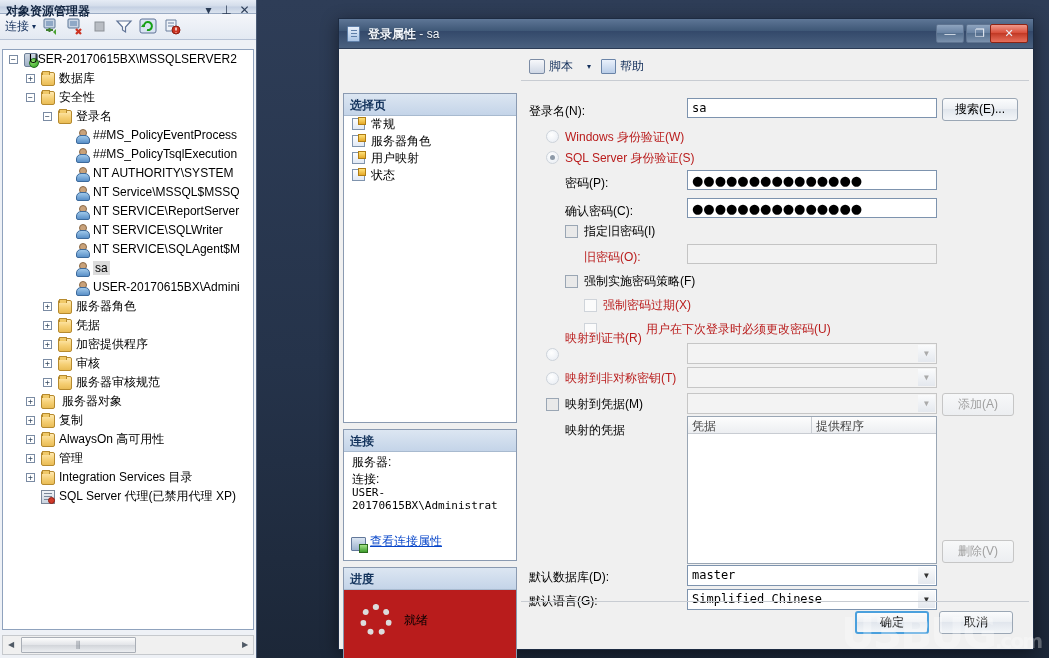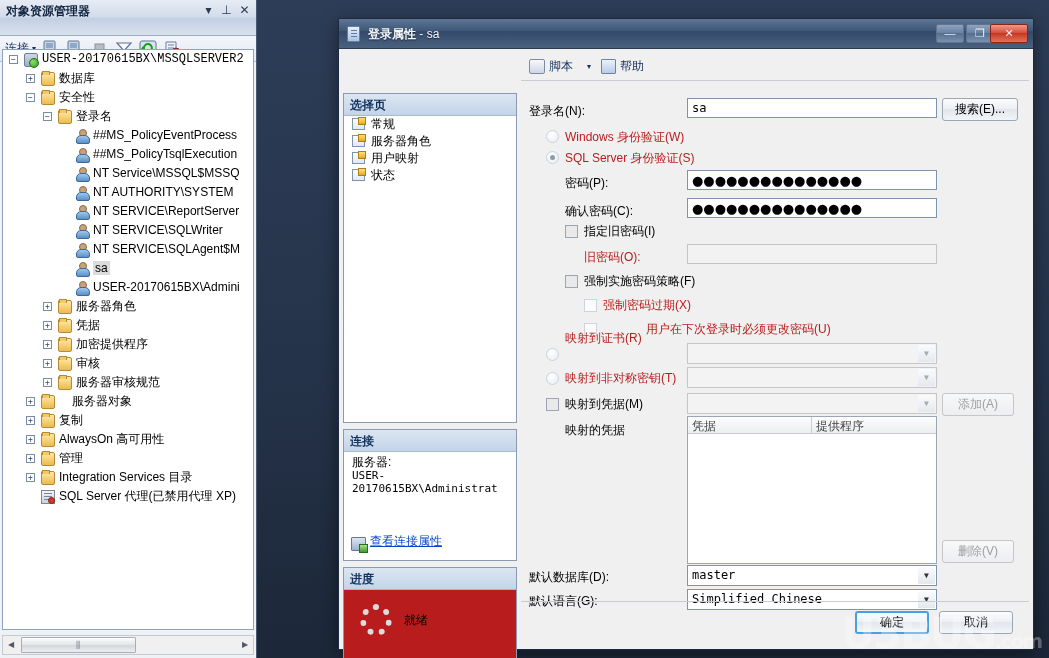--- a/index.html
+++ b/index.html
@@ -10,21 +10,21 @@
     font-family: "Liberation Sans", "DejaVu Sans", sans-serif;
     font-size: 12px;
     background: #2b3a55;
   }
   #root { position: relative; width: 1049px; height: 658px;
     background: linear-gradient(180deg,#2e3d57 0%, #25334a 55%, #1c2738 100%); }
 
   
   #oe { position:absolute; left:0; top:0; width:257px; height:658px;
         background:#eef1f6; border-right:1px solid #4a5a75; }
-  #oe-titlebar { position:relative; height:36px;
+  #oe-titlebar { position:relative; height:14px;
         background: linear-gradient(180deg,#e6ecf5 0%, #d3dcea 48%, #c3cfe2 52%, #d9e2ee 100%);
         border-bottom:1px solid #9aabc4; }
   #oe-title { position:absolute; left:6px; top:3px; font-size:12px; color:#10233f;
         font-weight:bold; letter-spacing:0px;}
   .oe-tb-btn { position:absolute; top:3px; width:15px; height:15px; color:#2a3b55;
         font-size:12px; text-align:center; line-height:15px; cursor:default; }
   #oe-dropdown { right:40px; }
   #oe-pin { right:22px; }
   #oe-close { right:4px; }
 
@@ -250,21 +250,21 @@
           <circle cx="14" cy="13" r="4" fill="#cc3322" stroke="#8d1d12"></circle>
           <path d="M14 10.5 v3 M14 15 v.6" stroke="#fff" stroke-width="1.4"></path>
         </svg>
       </span>
     </div>
 
     <div id="oe-tree">
         <div class="tnode">
           <span class="exp" style="left: 6px;">−</span>
           <span class="ic svr" style="left: 21px;"></span>
-          <span class="lbl" style="left: 39px; font-family: Liberation Mono, monospace;">USER-20170615BX\MSSQLSERVER2</span>
+          <span class="lbl" style="left: 26px;">USER-20170615BX\MSSQLSERVER2</span>
         </div>
         <div class="tnode">
           <span class="exp" style="left: 23px;">+</span>
           <span class="ic folder" style="left: 38px;"></span>
           <span class="lbl" style="left: 56px;">数据库</span>
         </div>
         <div class="tnode">
           <span class="exp" style="left: 23px;">−</span>
           <span class="ic folder" style="left: 38px;"></span>
           <span class="lbl" style="left: 56px;">安全性</span>
@@ -281,25 +281,25 @@
           <span class="lbl" style="left: 90px;">##MS_PolicyEventProcess</span>
         </div>
         <div class="tnode">
           <span class="ic usr" style="left: 72px;">
             <span class="badge-dn"></span>
           </span>
           <span class="lbl" style="left: 90px;">##MS_PolicyTsqlExecution</span>
         </div>
         <div class="tnode">
           <span class="ic usr" style="left: 72px;"></span>
+          <span class="lbl" style="left: 90px;">NT AUTHORITY\SYSTEM</span>
+        </div>
+        <div class="tnode">
+          <span class="ic usr" style="left: 72px;"></span>
           <span class="lbl" style="left: 90px;">NT Service\MSSQL$MSSQ</span>
-        </div>
-        <div class="tnode">
-          <span class="ic usr" style="left: 72px;"></span>
-          <span class="lbl" style="left: 90px;">NT AUTHORITY\SYSTEM</span>
         </div>
         <div class="tnode">
           <span class="ic usr" style="left: 72px;"></span>
           <span class="lbl" style="left: 90px;">NT SERVICE\ReportServer</span>
         </div>
         <div class="tnode">
           <span class="ic usr" style="left: 72px;"></span>
           <span class="lbl" style="left: 90px;">NT SERVICE\SQLWriter</span>
         </div>
         <div class="tnode">
@@ -335,21 +335,21 @@
           <span class="lbl" style="left: 73px;">审核</span>
         </div>
         <div class="tnode">
           <span class="exp" style="left: 40px;">+</span>
           <span class="ic folder" style="left: 55px;"></span>
           <span class="lbl" style="left: 73px;">服务器审核规范</span>
         </div>
         <div class="tnode">
           <span class="exp" style="left: 23px;">+</span>
           <span class="ic folder" style="left: 38px;"></span>
-          <span class="lbl" style="left: 69px; text-align: center;">服务器对象</span>
+          <span class="lbl" style="left: 59px; text-align: center;">服务器对象</span>
         </div>
         <div class="tnode">
           <span class="exp" style="left: 23px;">+</span>
           <span class="ic folder" style="left: 38px;"></span>
           <span class="lbl" style="left: 56px;">复制</span>
         </div>
         <div class="tnode">
           <span class="exp" style="left: 23px;">+</span>
           <span class="ic folder" style="left: 38px;"></span>
           <span class="lbl" style="left: 56px;">AlwaysOn 高可用性</span>
@@ -398,20 +398,21 @@
             <div class="sel-item"><span class="pgico"></span><span class="t">常规</span></div>
             <div class="sel-item"><span class="pgico"></span><span class="t">服务器角色</span></div>
             <div class="sel-item"><span class="pgico"></span><span class="t">用户映射</span></div>
             <div class="sel-item"><span class="pgico"></span><span class="t">状态</span></div>
           </div>
       </div>
 
       <div id="conn-panel">
         <div class="panel-head">连接</div>
         <div class="conn-row conn-label">服务器:</div>
+        <div class="conn-row conn-label">连接:</div>
         <div class="conn-row">USER-20170615BX\Administrat</div>
         <div id="conn-link-ico"></div>
         <a href="#" id="conn-link">查看连接属性</a>
       </div>
 
       <div id="prog-panel">
         <div class="panel-head">进度</div>
         <div id="spinner"></div>
         <div id="prog-text">就绪</div>
       </div>

